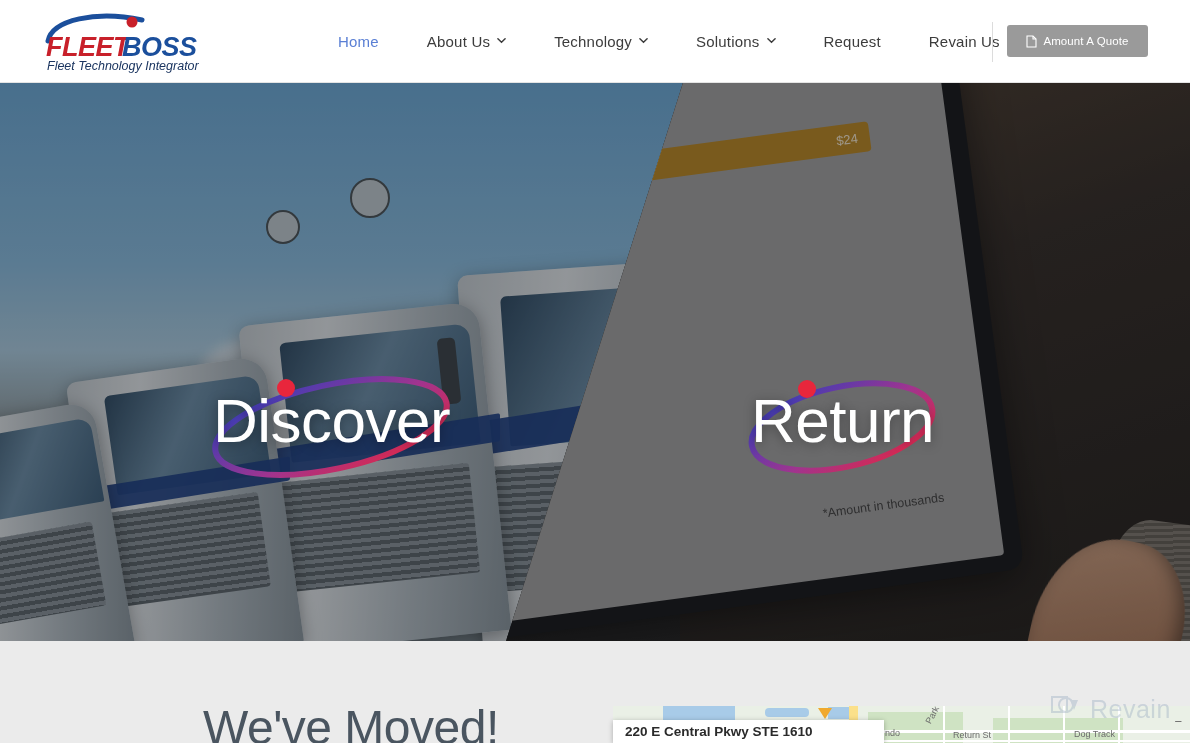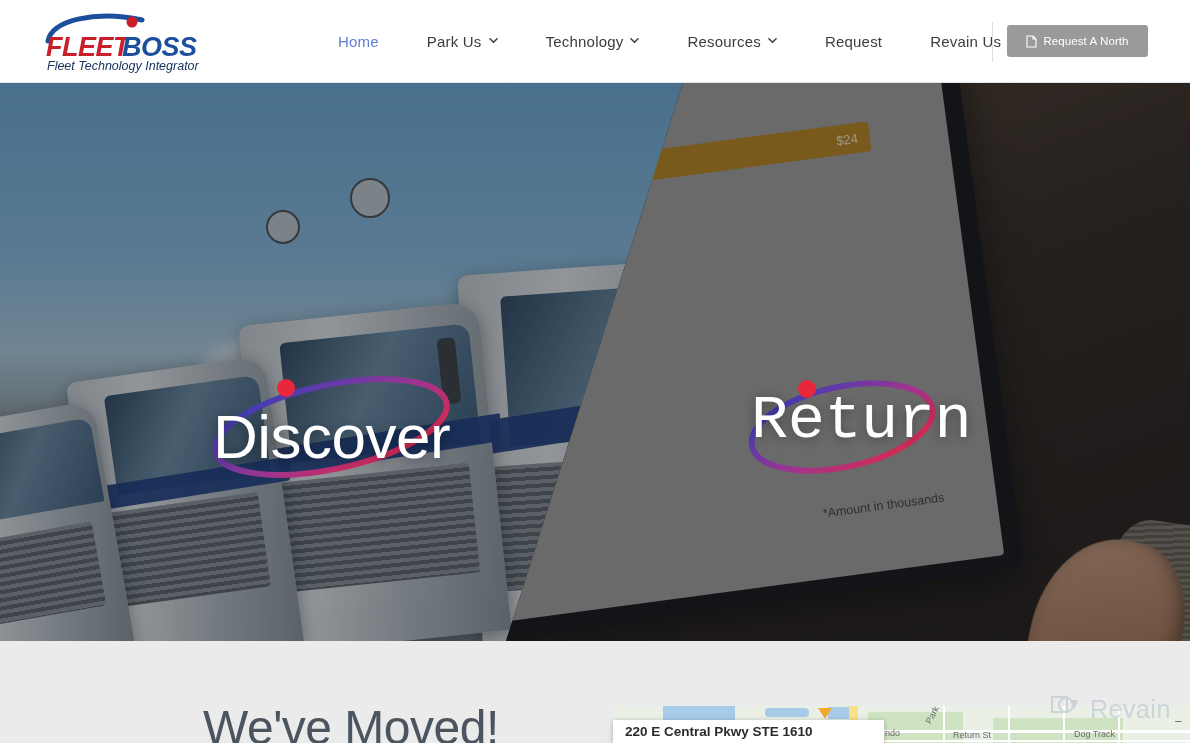--- a/index.html
+++ b/index.html
@@ -171,22 +171,22 @@
     background:rgba(24,24,26,.38); pointer-events:none;
   }
 
   
   .word {
     position:absolute; z-index:20; color:#ffffff;
     font-size:62px; letter-spacing:-.5px; line-height:1;
     text-shadow:0 2px 12px rgba(0,0,0,.35);
     user-select:none; white-space:nowrap;
   }
-  .word-discover { left:213px; top:307px;margin-top:16px; }
-  .word-return   { left:751px; top:307px;font-family:Liberation Mono, monospace; }
+  .word-discover { left:213px; top:307px; }
+  .word-return   { left:751px; top:307px; }
   .swoosh { position:absolute; z-index:19; pointer-events:none; }
   .swoosh-discover { left:196px; top:287px; }
   .swoosh-return   { left:735px; top:287px; }
 
   
   .bottom {
     position:absolute; left:0; top:641px; width:1190px; height:102px;
     background:#ebebeb; overflow:hidden;
   }
   .moved-title {
@@ -241,39 +241,39 @@
     </svg>
   </a>
 
   <nav class="nav">
 
     <div class="nav-item active">
       <span>Home</span>
     </div>
 
     <div class="nav-item">
-      <span>Park Us</span>
+      <span>About Us</span>
       <span class="chev">
         <svg width="9" height="9" viewBox="0 0 10 10">
             <path d="M1 3 L5 7 L9 3" stroke="#3c3c3c" stroke-width="1.6" fill="none" stroke-linecap="round"></path>
           </svg>
       </span>
     </div>
 
     <div class="nav-item">
       <span>Technology</span>
       <span class="chev">
         <svg width="9" height="9" viewBox="0 0 10 10">
             <path d="M1 3 L5 7 L9 3" stroke="#3c3c3c" stroke-width="1.6" fill="none" stroke-linecap="round"></path>
           </svg>
       </span>
     </div>
 
     <div class="nav-item">
-      <span>Resources</span>
+      <span>Solutions</span>
       <span class="chev">
         <svg width="9" height="9" viewBox="0 0 10 10">
             <path d="M1 3 L5 7 L9 3" stroke="#3c3c3c" stroke-width="1.6" fill="none" stroke-linecap="round"></path>
           </svg>
       </span>
     </div>
 
     <div class="nav-item">
       <span>Request</span>
     </div>
@@ -290,21 +290,21 @@
 
   <div class="nav-divider"></div>
 
   <button class="quote-btn">
     <span class="doc-icon">
       <svg width="11" height="13" viewBox="0 0 11 13">
         <path d="M1 1 H7 L10 4 V12 H1 Z" fill="none" stroke="#ffffff" stroke-width="1.1"></path>
         <path d="M7 1 V4 H10" fill="none" stroke="#ffffff" stroke-width="1.1"></path>
       </svg>
     </span>
-    <span>Request A North</span>
+    <span>Amount A Quote</span>
   </button>
 </div>
 
 <div class="hero">
 
   <div class="trucks">
     <div class="cloud" style="left:60px;  top:300px; width:210px; height:95px;"></div>
     <div class="cloud" style="left:200px; top:250px; width:180px; height:80px;"></div>
     <div class="cloud" style="left:-30px; top:355px; width:200px; height:80px;"></div>
     <div class="cloud" style="left:330px; top:330px; width:150px; height:65px;"></div>

